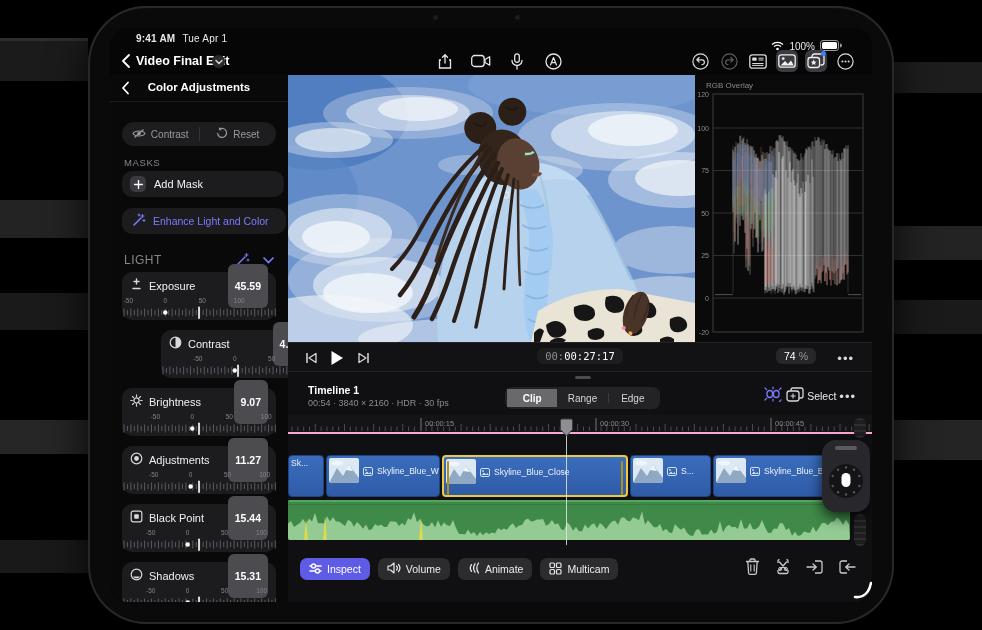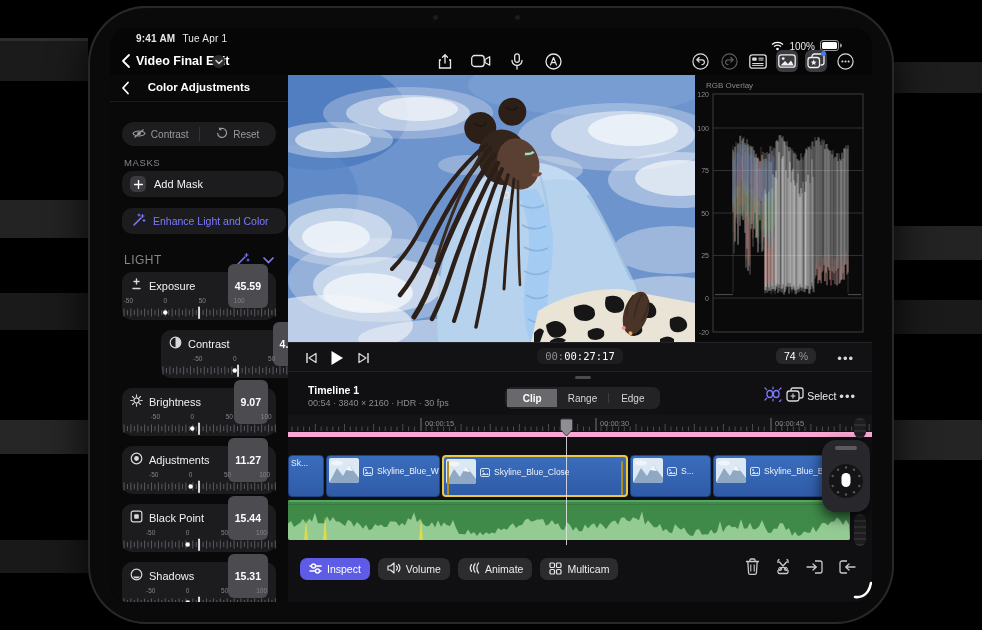--- a/index.html
+++ b/index.html
@@ -69,21 +69,21 @@
   .timeline{position:absolute;left:178px;top:344px;width:584px;height:230px;background:#101012;}
   .tl-resize{position:absolute;left:287px;top:4px;width:16px;height:3px;border-radius:2px;background:#4a4a4f;}
   .tl-title{position:absolute;left:20px;top:12px;color:#fff;font-size:10.5px;font-weight:bold;}
   .tl-meta{position:absolute;left:20px;top:26px;color:#8c8c91;font-size:9px;}
   .modes{position:absolute;left:217px;top:15px;width:155px;height:22px;background:#232326;border-radius:7px;display:flex;padding:2px;box-sizing:border-box;}
   .mode{flex:1;display:flex;align-items:center;justify-content:center;color:#d6d6da;font-size:10px;border-radius:0;position:relative;}
   .mode.sel{background:#68686d;color:#fff;font-weight:bold;}
   .modesep{position:absolute;left:0;top:4px;width:1px;height:10px;background:#3c3c41;}
   .tl-hicons{position:absolute;top:14px;display:flex;align-items:center;gap:3px;}
   .selectlbl{color:#ececef;font-size:10.5px;}
-  .ruler{position:absolute;left:0;top:43px;width:584px;height:17px;background:#141416;border-bottom:5px solid #f9a8d4;}
+  .ruler{position:absolute;left:0;top:43px;width:584px;height:17px;background:#141416;border-bottom:2px solid #f9a8d4;}
   .clipsrow{position:absolute;left:0;top:83px;width:584px;height:42px;}
   .clip{position:absolute;top:0;height:42px;background:linear-gradient(#3a6dbd,#2f5ba6);border:1px solid #1e4486;
         border-radius:4px;box-sizing:border-box;overflow:hidden;}
   .clip.sel{border:2px solid #ecc93e;}
   .clip .inner{position:absolute;left:2px;top:2px;display:flex;align-items:center;gap:4px;}
   .clip .thumb{width:30px;height:25px;border-radius:3px;overflow:hidden;flex:none;
                background:linear-gradient(155deg,#f0f4f9 0%,#cdddee 45%,#8aa7c6 100%);}
   .clip .lbl{color:#eef3fb;font-size:8.5px;white-space:nowrap;}
   .trim{position:absolute;top:4px;width:2px;height:34px;background:#b28f1a;border-radius:1px;}
   .audior{position:absolute;left:0;top:128px;width:562px;height:40px;border-radius:2px;overflow:hidden;}

